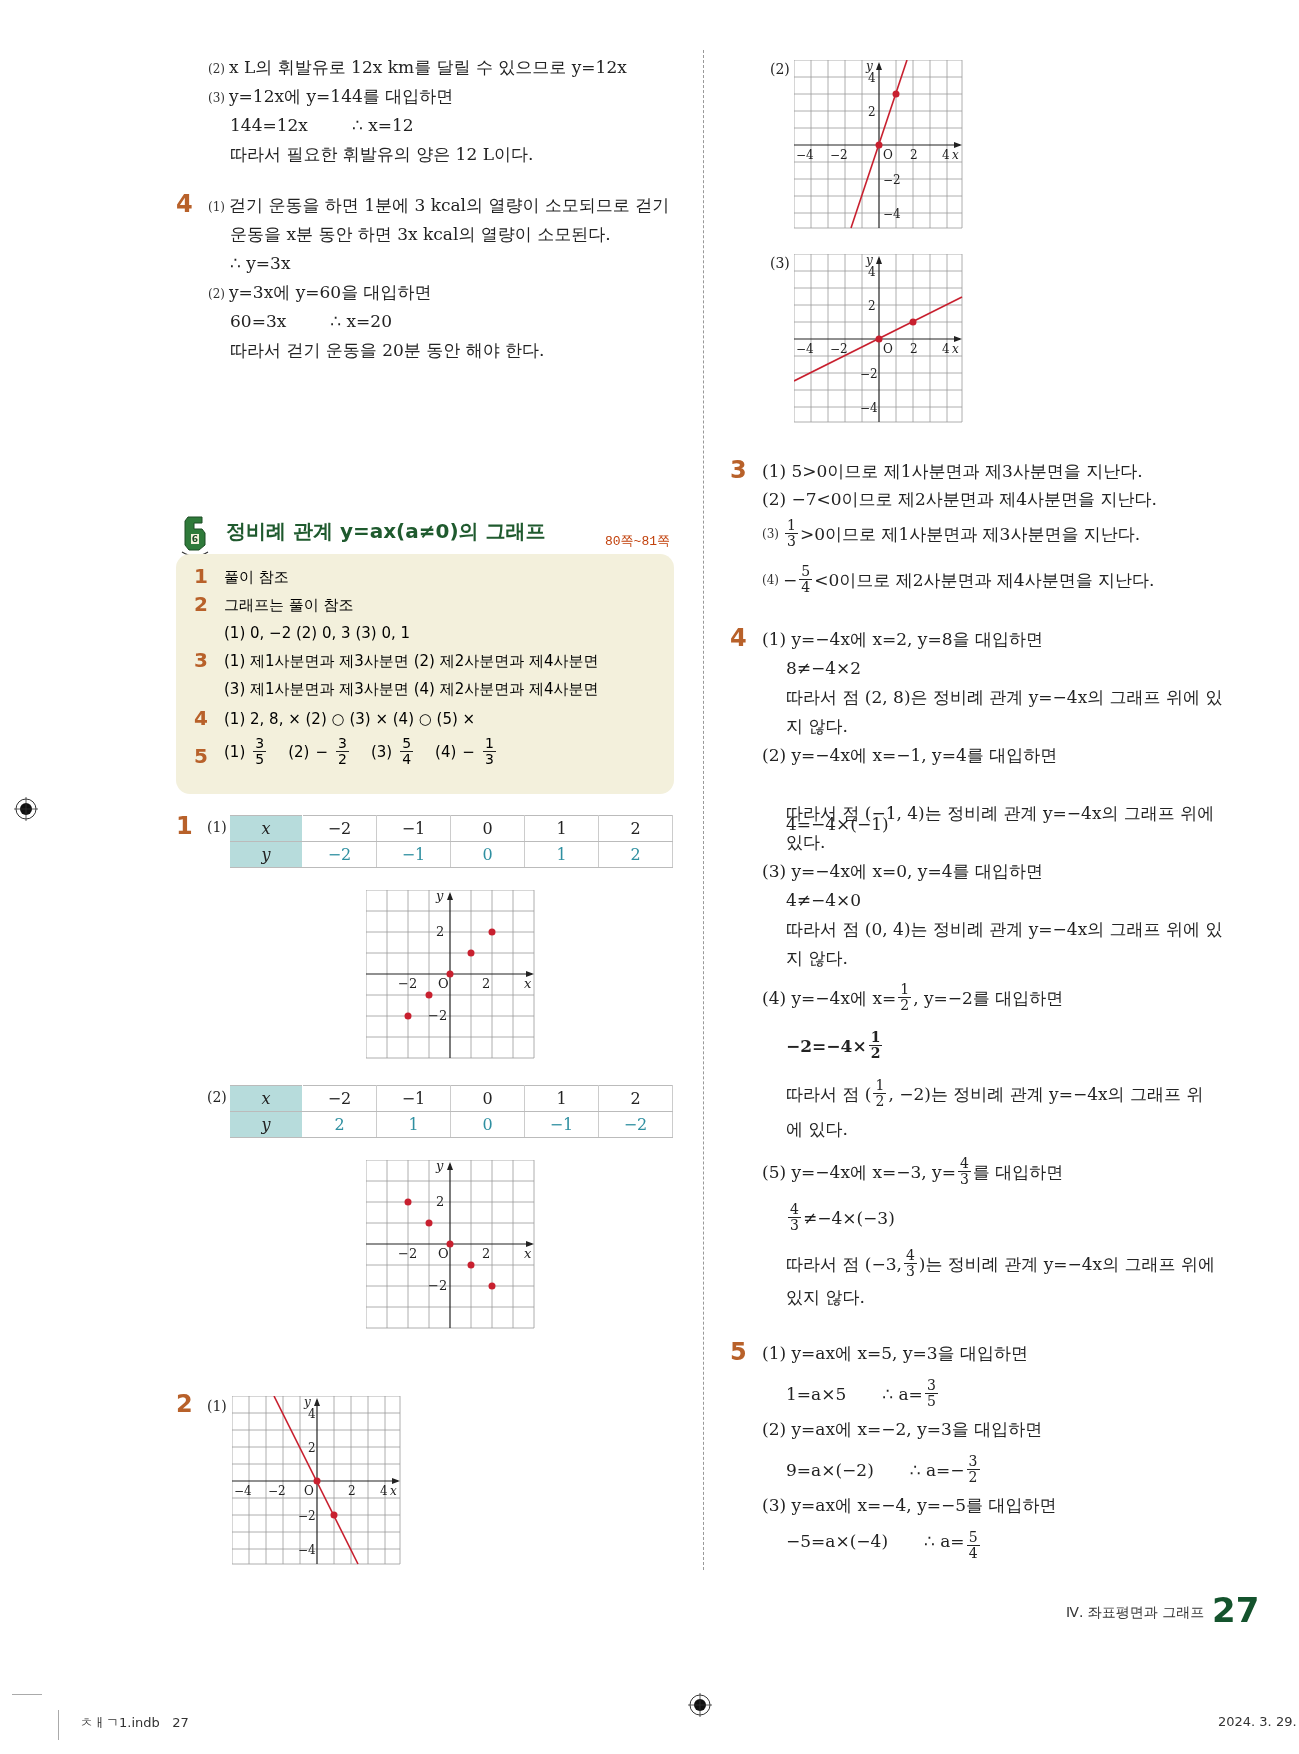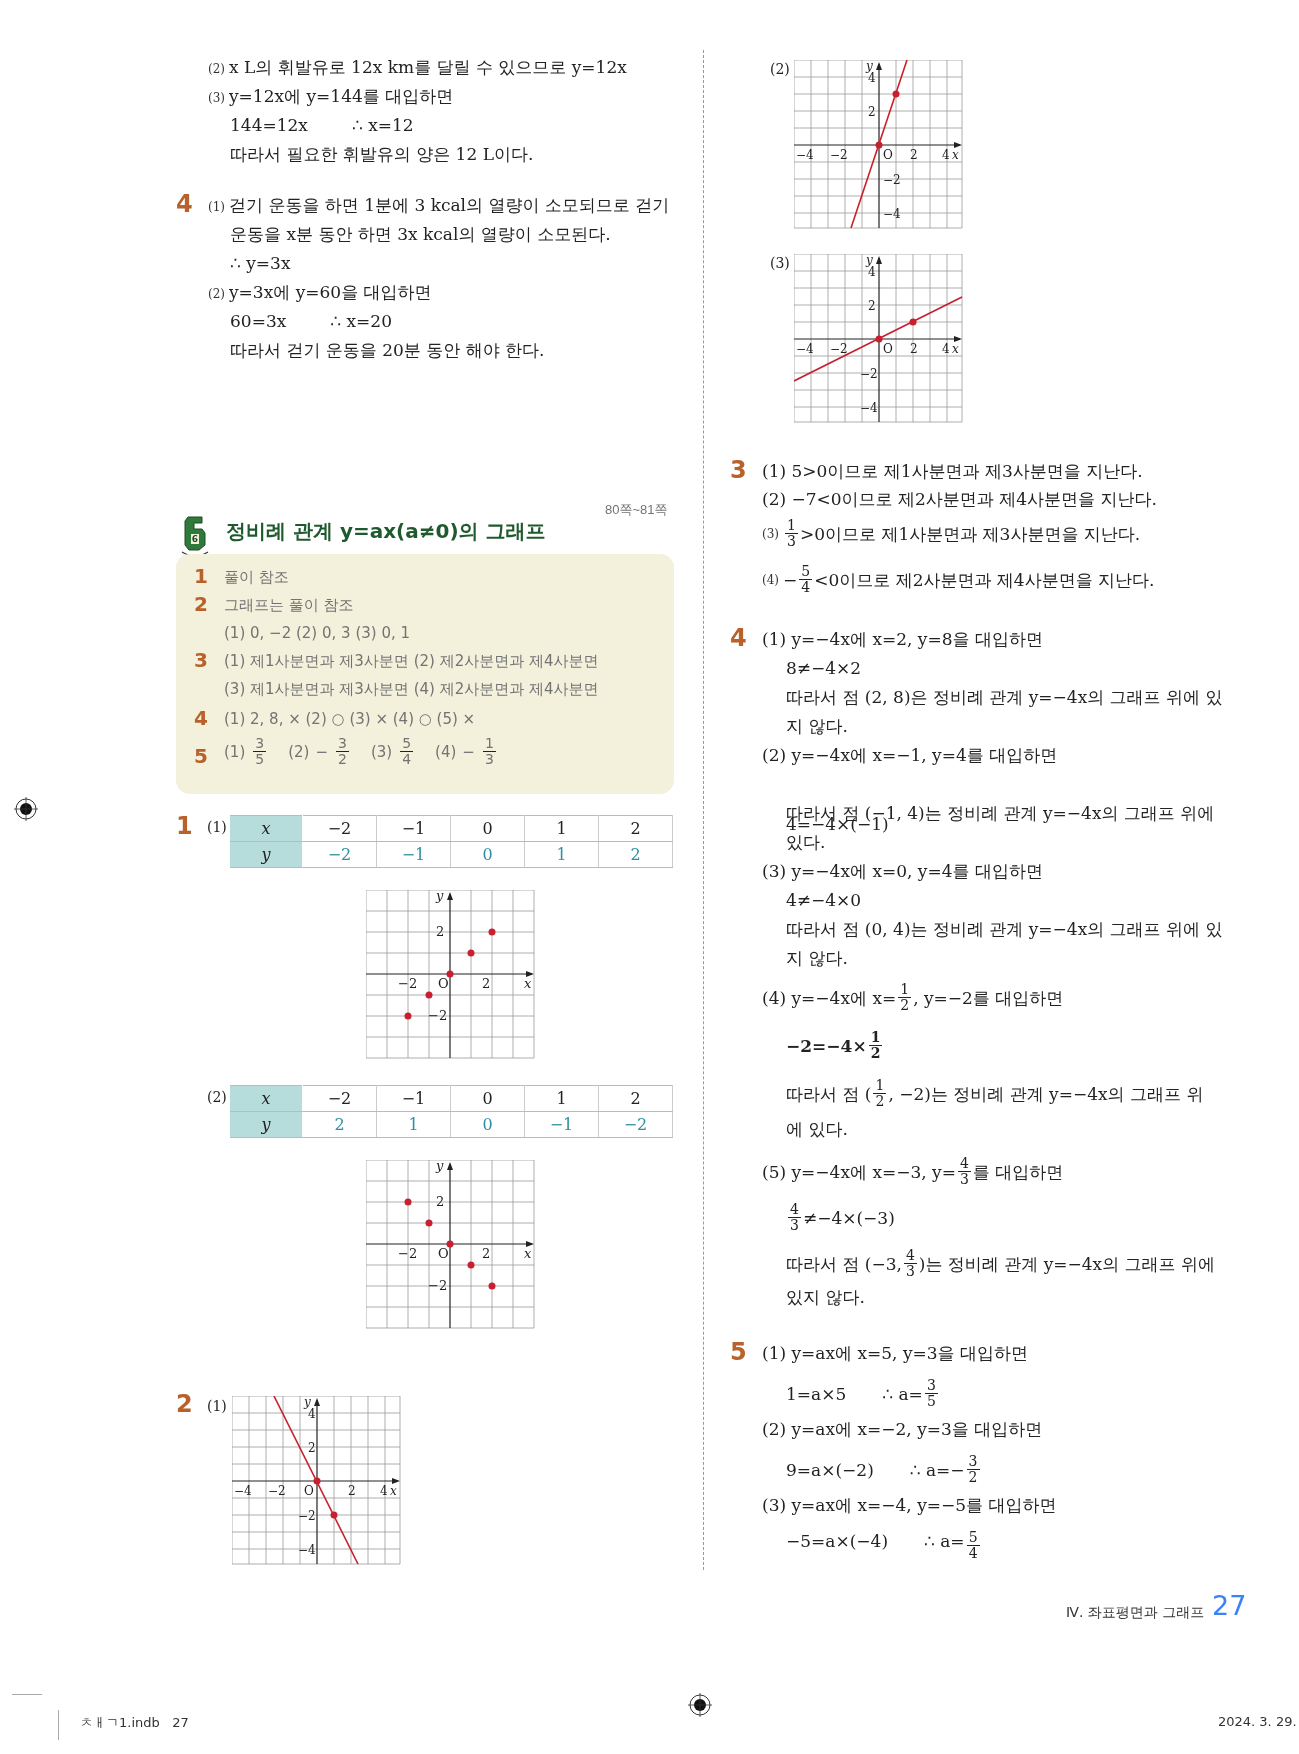--- a/index.html
+++ b/index.html
@@ -13,27 +13,27 @@
           font-size:24px; color:#b8612a; }
   .frac { display:inline-flex; flex-direction:column; align-items:center; vertical-align:middle;
           font-size:14px; line-height:15px; margin:0 2px; }
   .frac .n { border-bottom:1px solid #222; padding:0 2px; }
   .divider { position:absolute; left:703px; top:50px; height:1520px; border-left:1px dashed #999; }
 
   
   .answer-box { position:absolute; left:176px; top:554px; width:498px; height:240px;
                 background:#f3f0dc; border-radius:14px; }
   .ab-row { position:absolute; left:18px; font-family:"DejaVu Sans", sans-serif; font-size:15px;
-            white-space:nowrap; color:#737373; }
+            white-space:nowrap; color:#000000; }
   .ab-num { position:absolute; left:18px; font-family:"DejaVu Sans", sans-serif; font-weight:bold;
             font-size:20px; color:#b8612a; }
   .section-title { position:absolute; left:226px; top:518px; font-family:"DejaVu Sans", sans-serif;
                    font-weight:bold; font-size:20px; color:#1f5a2e; white-space:nowrap; }
-  .section-pages { position:absolute; left:605px; top:501px; font-family:Liberation Sans, sans-serif;
-                   font-size:13px; color:#737373; }
+  .section-pages { position:absolute; left:605px; top:532px; font-family:Liberation Mono, monospace;
+                   font-size:13px; color:#c2410c; }
 
   
   table.vt { position:absolute; border-collapse:collapse; font-size:16px; }
   table.vt td { width:73px; height:25px; text-align:center; border-top:1px solid #bbb;
                 border-bottom:1px solid #bbb; border-right:1px solid #ccc; padding:0; }
   table.vt td.hd { background:#b7dcdc; width:72px; font-style:italic; border-right:1px solid #fff; }
   table.vt td.val { color:#2e8fa0; }
 
   .graph { position:absolute; }
   .footer-text { position:absolute; font-family:"DejaVu Sans", sans-serif; }
@@ -520,18 +520,18 @@
 <div class="line" style="left:786px;top:1530px;display:flex;align-items:flex-start;">
   <span>−5=a×(−4)</span>
     <span style="margin-left:36px;">∴ a=</span>
   <span class="frac">
       <span class="n">5</span>
       <span>4</span>
     </span>
 </div>
 
 <div class="footer-text" style="left:1066px;top:1604px;font-size:14px;color:#333;">Ⅳ. 좌표평면과 그래프</div>
-<div class="footer-text" style="left:1212px;top:1590px;font-size:27px;color:#3b82f6;">27</div>
+<div class="footer-text" style="left:1212px;top:1590px;font-size:34px;color:#14532d;font-weight:bold;">27</div>
 
 <div class="abs" style="left:12px;top:1694px;width:30px;border-top:1px solid #aaa;"></div>
 <div class="abs" style="left:58px;top:1710px;height:30px;border-left:1px solid #aaa;"></div>
 <div class="footer-text" style="left:80px;top:1714px;font-size:13px;color:#333;white-space:pre;">ㅊㅐㄱ1.indb   27</div>
 <div class="footer-text" style="left:1218px;top:1714px;font-size:13px;color:#333;">2024. 3. 29.</div>
 
 </body></html>

